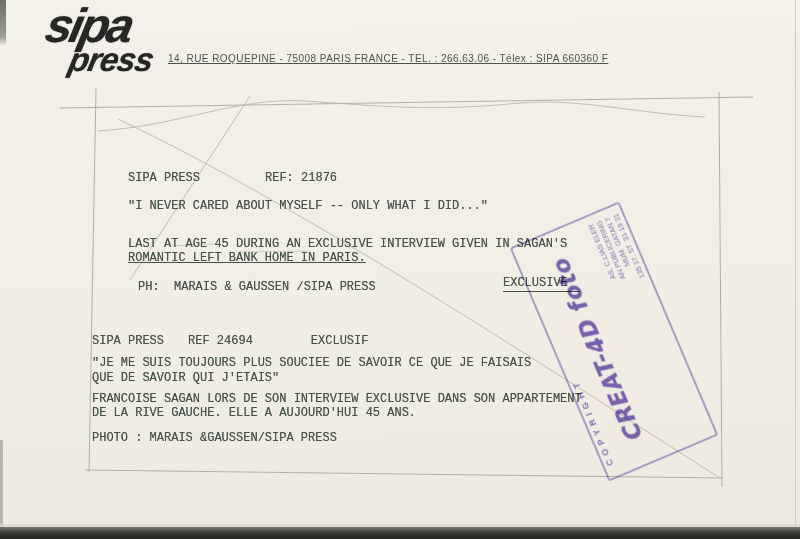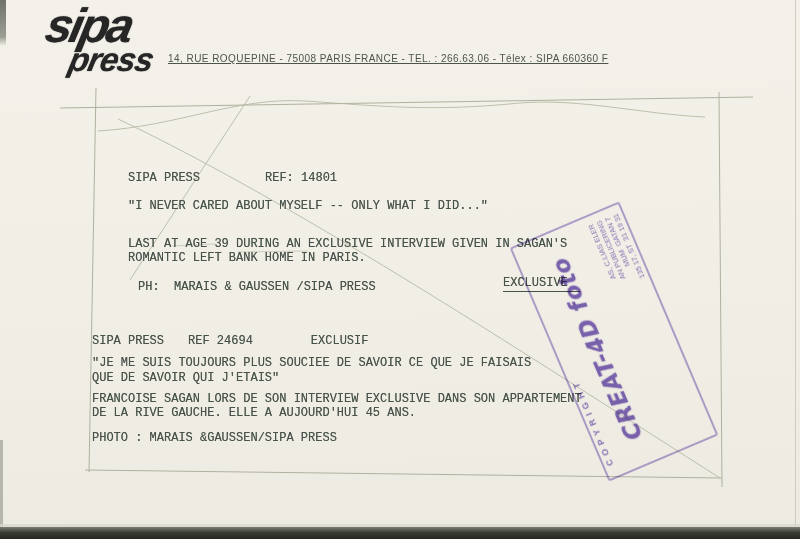--- a/index.html
+++ b/index.html
@@ -68,24 +68,24 @@
     </g>
     <g stroke="#b4b7a2" stroke-width="1" fill="none" opacity=".85">
       <path d="M118,119 C300,205 550,370 720,478"></path>
       <path d="M250,96 L130,280"></path>
       <path d="M98,131 C180,126 235,97 305,101 C380,106 430,112 520,103 C580,98 640,114 705,117"></path>
       <path d="M172,246 L215,244" opacity=".7"></path>
       <path d="M238,252 L308,251" opacity=".7"></path>
     </g>
   </svg>
 
-  <div class="tw" style="left:128px;top:171px;"><span>SIPA PRESS</span><span style="margin-left:65px;">REF: 14801</span></div>
+  <div class="tw" style="left:128px;top:171px;"><span>SIPA PRESS</span><span style="margin-left:65px;">REF: 21876</span></div>
   <div class="tw" style="left:128px;top:199px;">"I NEVER CARED ABOUT MYSELF -- ONLY WHAT I DID..."</div>
-  <div class="tw" style="left:128px;top:237px;">LAST AT AGE 39 DURING AN EXCLUSIVE INTERVIEW GIVEN IN SAGAN'S</div>
-  <div class="tw" style="left:128px;top:251px;">ROMANTIC LEFT BANK HOME IN PARIS.</div>
+  <div class="tw" style="left:128px;top:237px;">LAST AT AGE 45 DURING AN EXCLUSIVE INTERVIEW GIVEN IN SAGAN'S</div>
+  <div class="tw" style="left:128px;top:251px;text-decoration:underline;">ROMANTIC LEFT BANK HOME IN PARIS.</div>
   <div class="tw" style="left:128px;top:280px;margin-left:10px;">PH:  MARAIS &amp; GAUSSEN /SIPA PRESS</div>
   <div class="tw" style="left:503px;top:276px;"><span class="u-exclusive">EXCLUSIVE</span></div>
 
   <div class="tw" style="left:92px;top:334px;"><span>SIPA PRESS</span><span style="margin-left:24px;">REF 24694</span><span style="margin-left:58px;margin-top:22px;">EXCLUSIF</span></div>
   <div class="tw" style="left:92px;top:356px;">"JE ME SUIS TOUJOURS PLUS SOUCIEE DE SAVOIR CE QUE JE FAISAIS</div>
   <div class="tw" style="left:92px;top:371px;">QUE DE SAVOIR QUI J'ETAIS"</div>
   <div class="tw" style="left:92px;top:392px;">FRANCOISE SAGAN LORS DE SON INTERVIEW EXCLUSIVE DANS SON APPARTEMENT</div>
   <div class="tw" style="left:92px;top:406px;">DE LA RIVE GAUCHE. ELLE A AUJOURD'HUI 45 ANS.</div>
   <div class="tw" style="left:92px;top:431px;">PHOTO : MARAIS &amp;GAUSSEN/SIPA PRESS</div>
 

